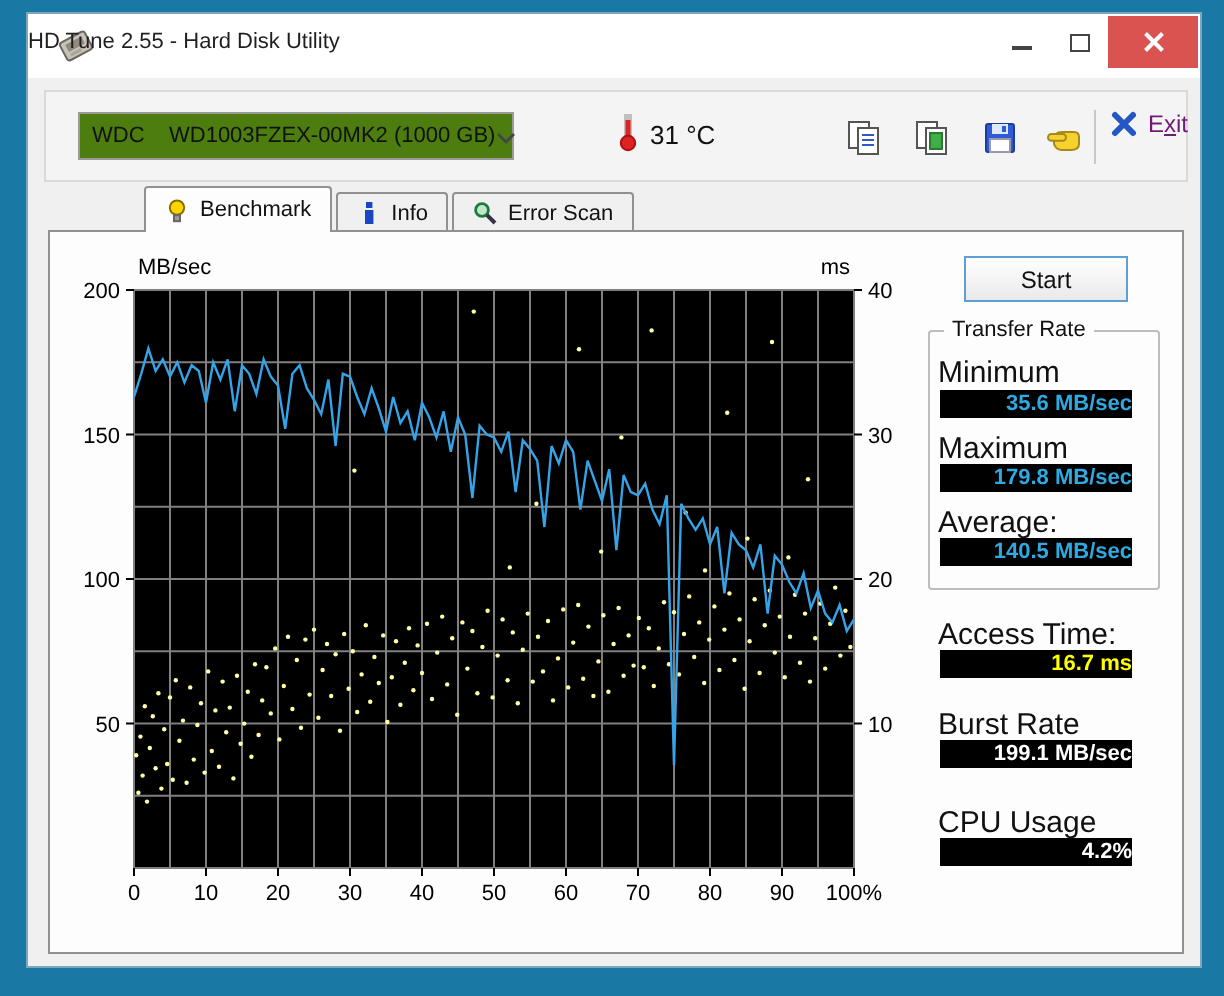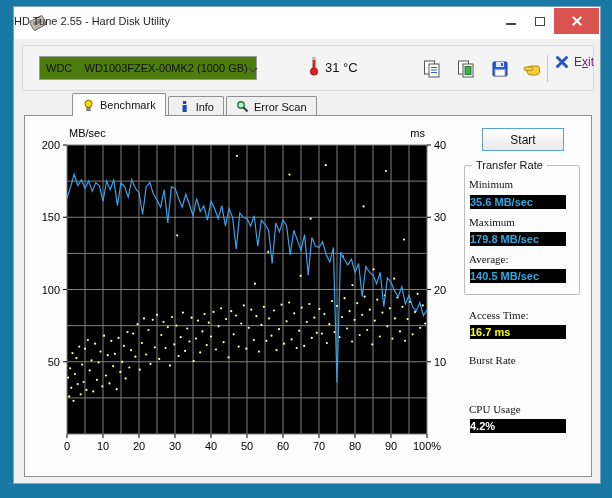--- a/index.html
+++ b/index.html
@@ -49,23 +49,23 @@
   .chart-wrap { position:absolute; left:2px; top:0; width:432px; height:340px; }
   svg.chart text { font-family:"Liberation Sans",sans-serif; font-size:11px; fill:#000; }
   
   .start-btn { position:absolute; left:457px; top:12px; width:82px; height:23px;
                background:linear-gradient(#ffffff,#e9e9e9); border:1px solid #5e9fd4;
                font-size:12px; color:#111; cursor:pointer; }
   .groupbox { position:absolute; left:439px; top:49px; width:116px; height:130px;
               border:1px solid #bdbdbd; border-radius:2px; }
   .legend { position:absolute; left:447px; top:43px; background:#fdfdfd; padding:0 4px;
             font-size:11px; color:#111; }
-  .stat-label { position:absolute; left:444px; font-size:11px; color:#111;font-family:Liberation Serif, serif; }
+  .stat-label { position:absolute; left:444px; font-size:15px; color:#111; }
   .stat-box { position:absolute; left:445px; width:96px; height:14px; background:#000;
-              font-size:11px; font-weight:bold; text-align:left; line-height:14px; }
+              font-size:11px; font-weight:bold; text-align:right; line-height:14px; }
   .c-cyan { color:#2fa9e1; } .c-yellow { color:#ffff00; } .c-white { color:#ffffff; }
 </style>
 </head>
 <body>
 
 <div class="screen">
   <div class="window">
 
     <div class="titlebar">
       <span class="app-icon">
@@ -437,19 +437,20 @@
       <div class="stat-box c-cyan" style="top:79px">35.6 MB/sec</div>
       <span class="stat-label" style="top:100px">Maximum</span>
       <div class="stat-box c-cyan" style="top:116px">179.8 MB/sec</div>
       <span class="stat-label" style="top:137px">Average:</span>
       <div class="stat-box c-cyan" style="top:153px">140.5 MB/sec</div>
 
       <span class="stat-label" style="top:193px">Access Time:</span>
       <div class="stat-box c-yellow" style="top:209px">16.7 ms</div>
 
       <span class="stat-label" style="top:238px">Burst Rate</span>
+      <div class="stat-box c-white" style="top:254px">199.1 MB/sec</div>
 
       <span class="stat-label" style="top:287px">CPU Usage</span>
       <div class="stat-box c-white" style="top:303px">4.2%</div>
     </div>
 
   </div>
 </div>
 
 </body></html>

